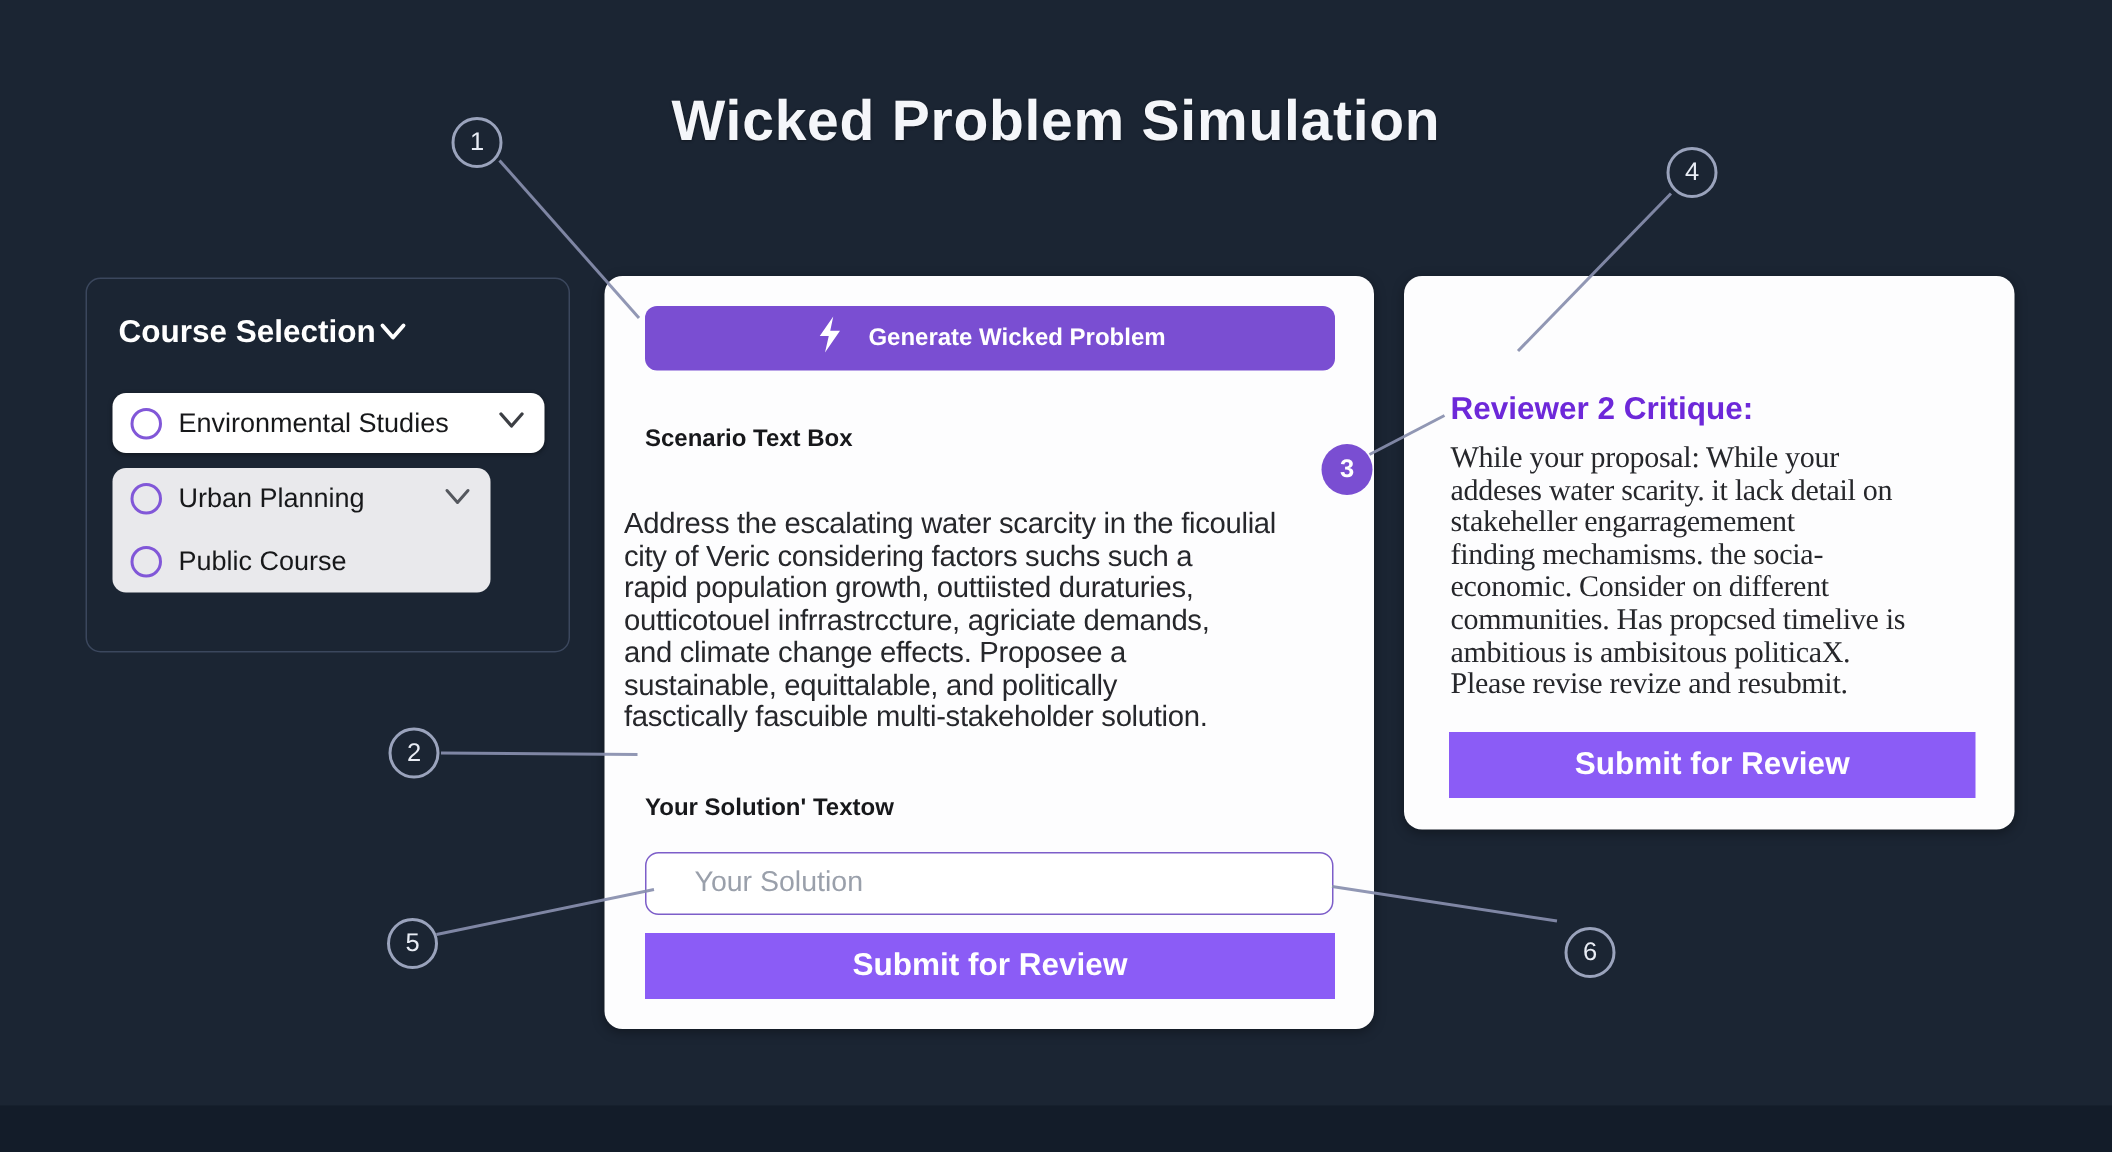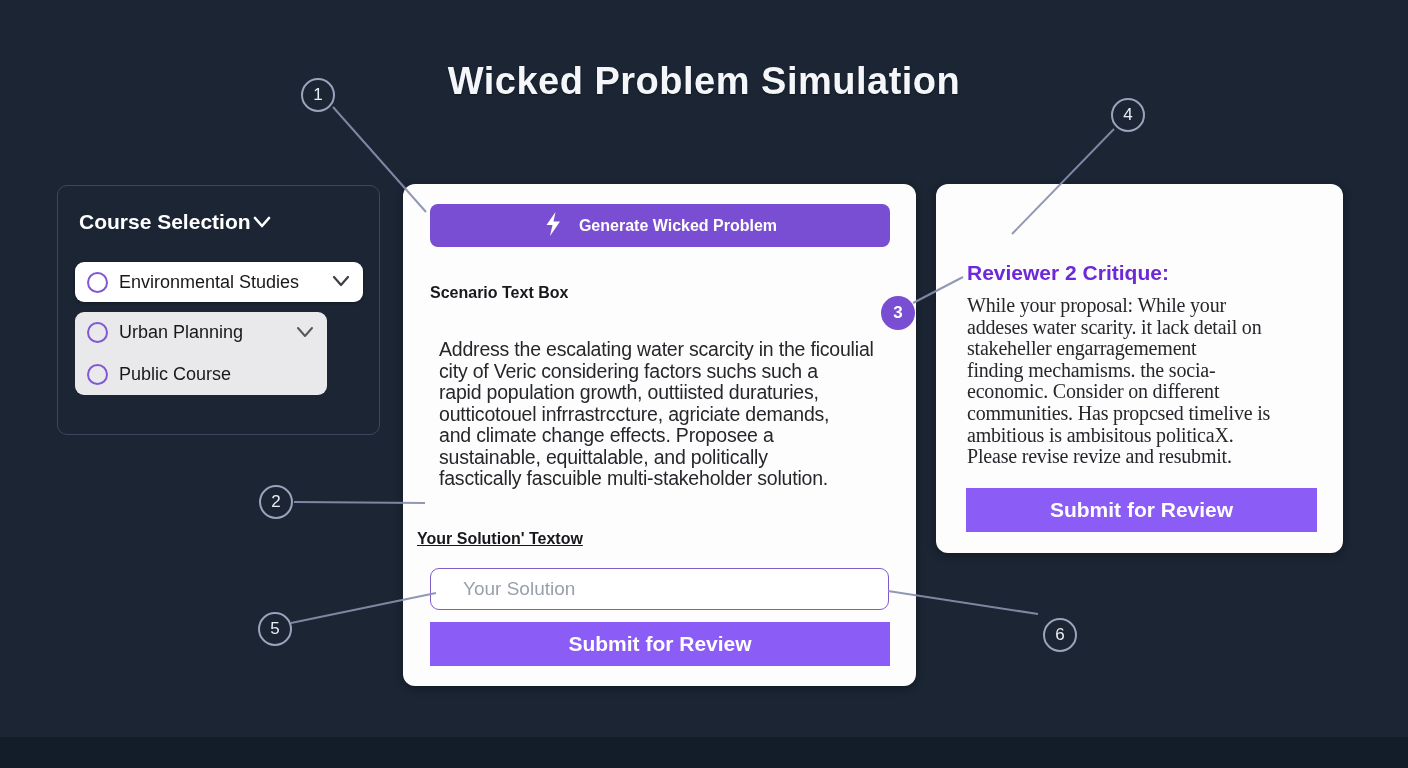--- a/index.html
+++ b/index.html
@@ -51,25 +51,25 @@
 
   .generate-btn {
     position:absolute; left:27px; top:20px; width:460px; height:43px;
     background:#7a4ed2; border:none; border-radius:8px; cursor:pointer;
     color:#ffffff; font-size:16px; font-weight:bold; font-family:inherit;
     display:flex; align-items:center; justify-content:center; gap:16px;
   }
   .section-heading { position:absolute; font-size:16px; font-weight:bold; color:#17181b; }
   .scenario-heading { left:27px; top:100px; }
   .scenario-text {
-    position:absolute; left:36px; top:155px; width:464px;
+    position:absolute; left:13px; top:155px; width:464px;
     font-size:19.5px; line-height:21.5px; letter-spacing:-.2px; color:#26272b;
     white-space:pre-line;
   }
-  .solution-heading { left:14px; top:346px;text-decoration:underline; }
+  .solution-heading { left:27px; top:346px; }
   .solution-input {
     position:absolute; left:27px; top:384px; width:459px; height:42px;
     border:1.6px solid #7d5ec9; border-radius:9px; background:#ffffff;
     font-size:19px; font-family:inherit; color:#333; padding:0 32px; outline:none;
   }
   .solution-input::placeholder { color:#9aa0ab; }
   .green-btn {
     position:absolute; background:#8b5cf6; border:none; border-radius:0; cursor:pointer;
     color:#ffffff; font-size:21px; font-weight:bold; font-family:inherit;
     display:flex; align-items:center; justify-content:center;

